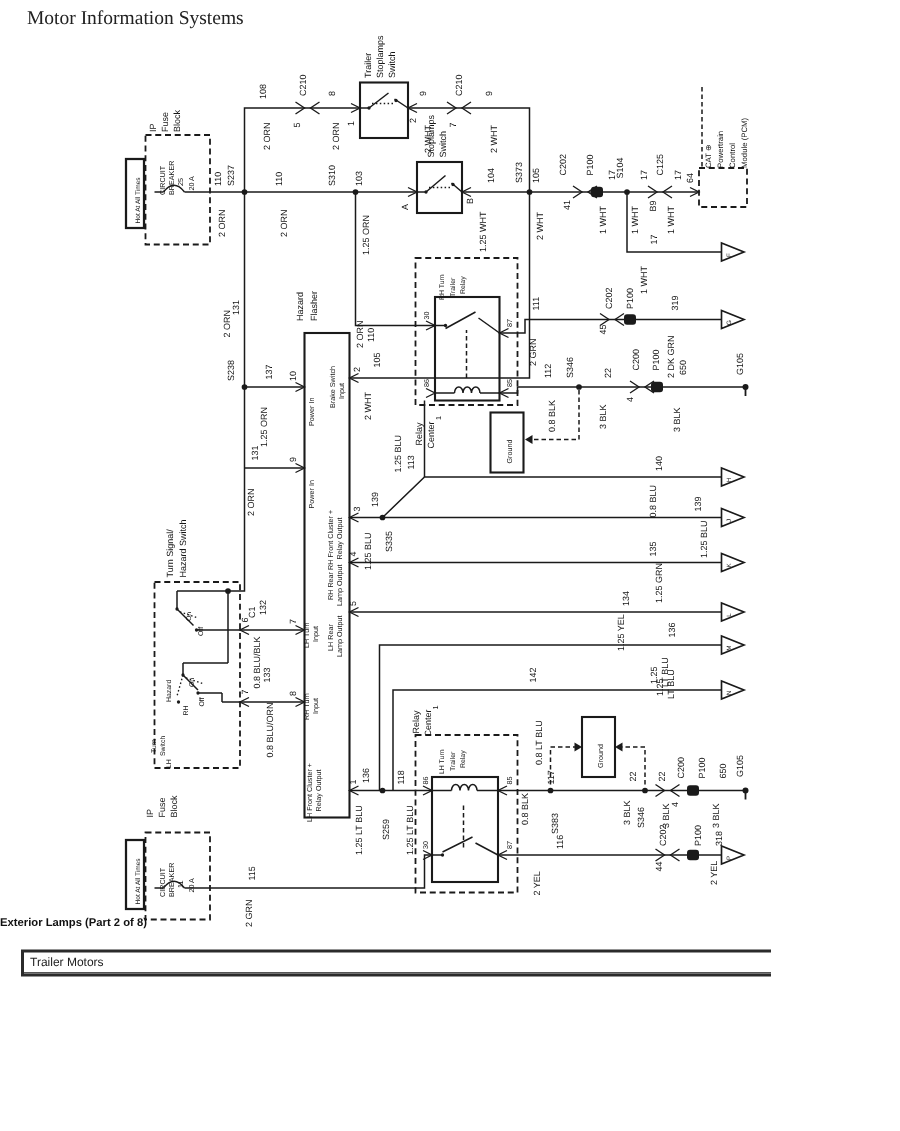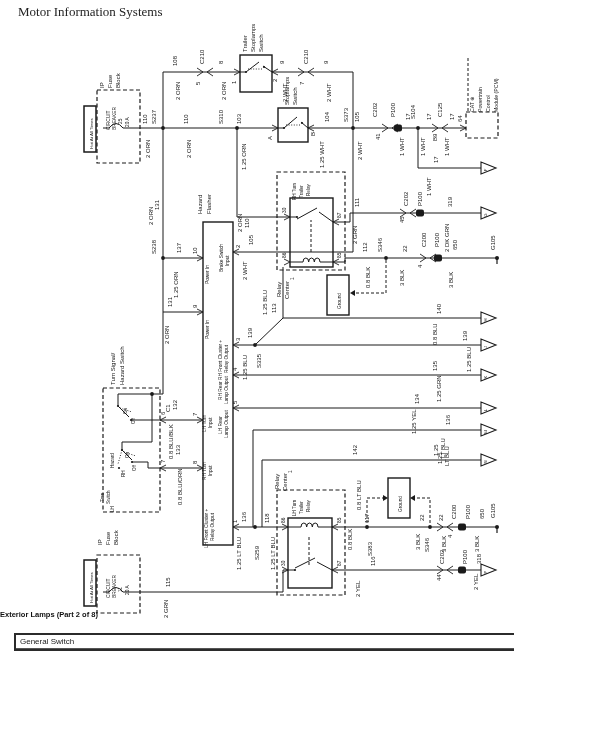--- a/index.html
+++ b/index.html
@@ -416,16 +416,16 @@
         <text transform="translate(125 477) rotate(-90)" font-size="4.6">RH</text>
         <text transform="translate(104 502) rotate(-90)" font-size="4.6">Turn</text>
         <text transform="translate(110 504) rotate(-90)" font-size="4.6">Switch</text>
         <text transform="translate(114 512) rotate(-90)" font-size="4.6">LH</text>
       </svg>
     <div class="caption">Exterior Lamps (Part 2 of 8)</div>
   </div>
 
   <div class="footer">
     <div class="frow1">
-      <span>General Switch</span>
+      <span>Trailer Motors</span>
     </div>
   </div>
 </div>
 
 </body></html>

